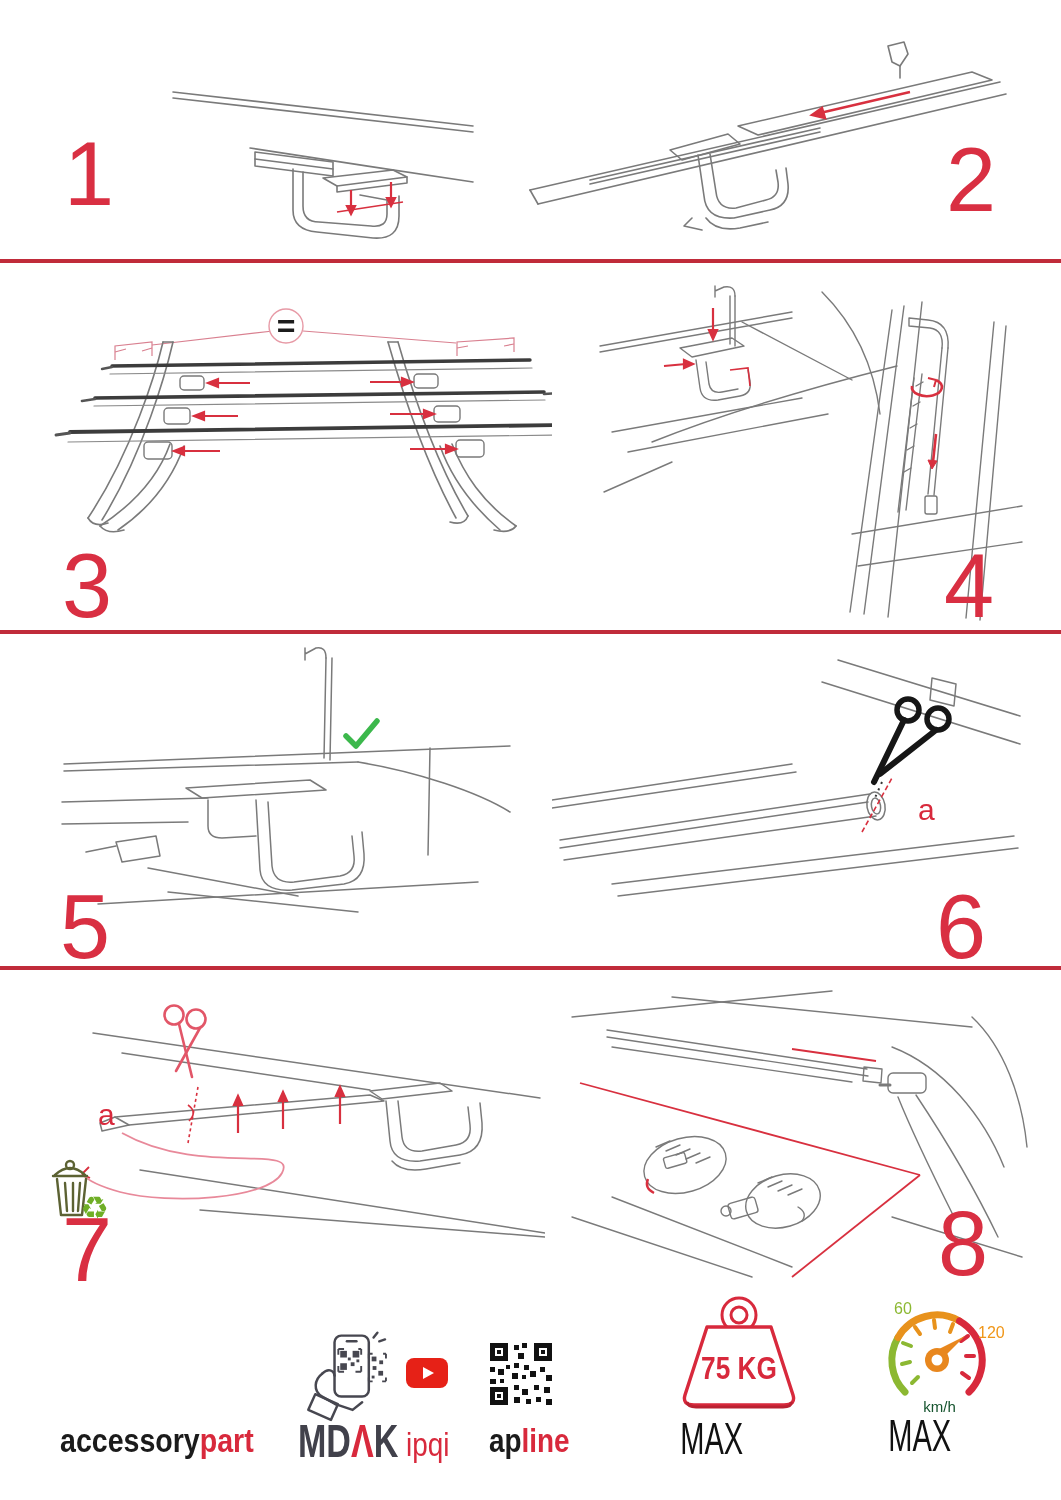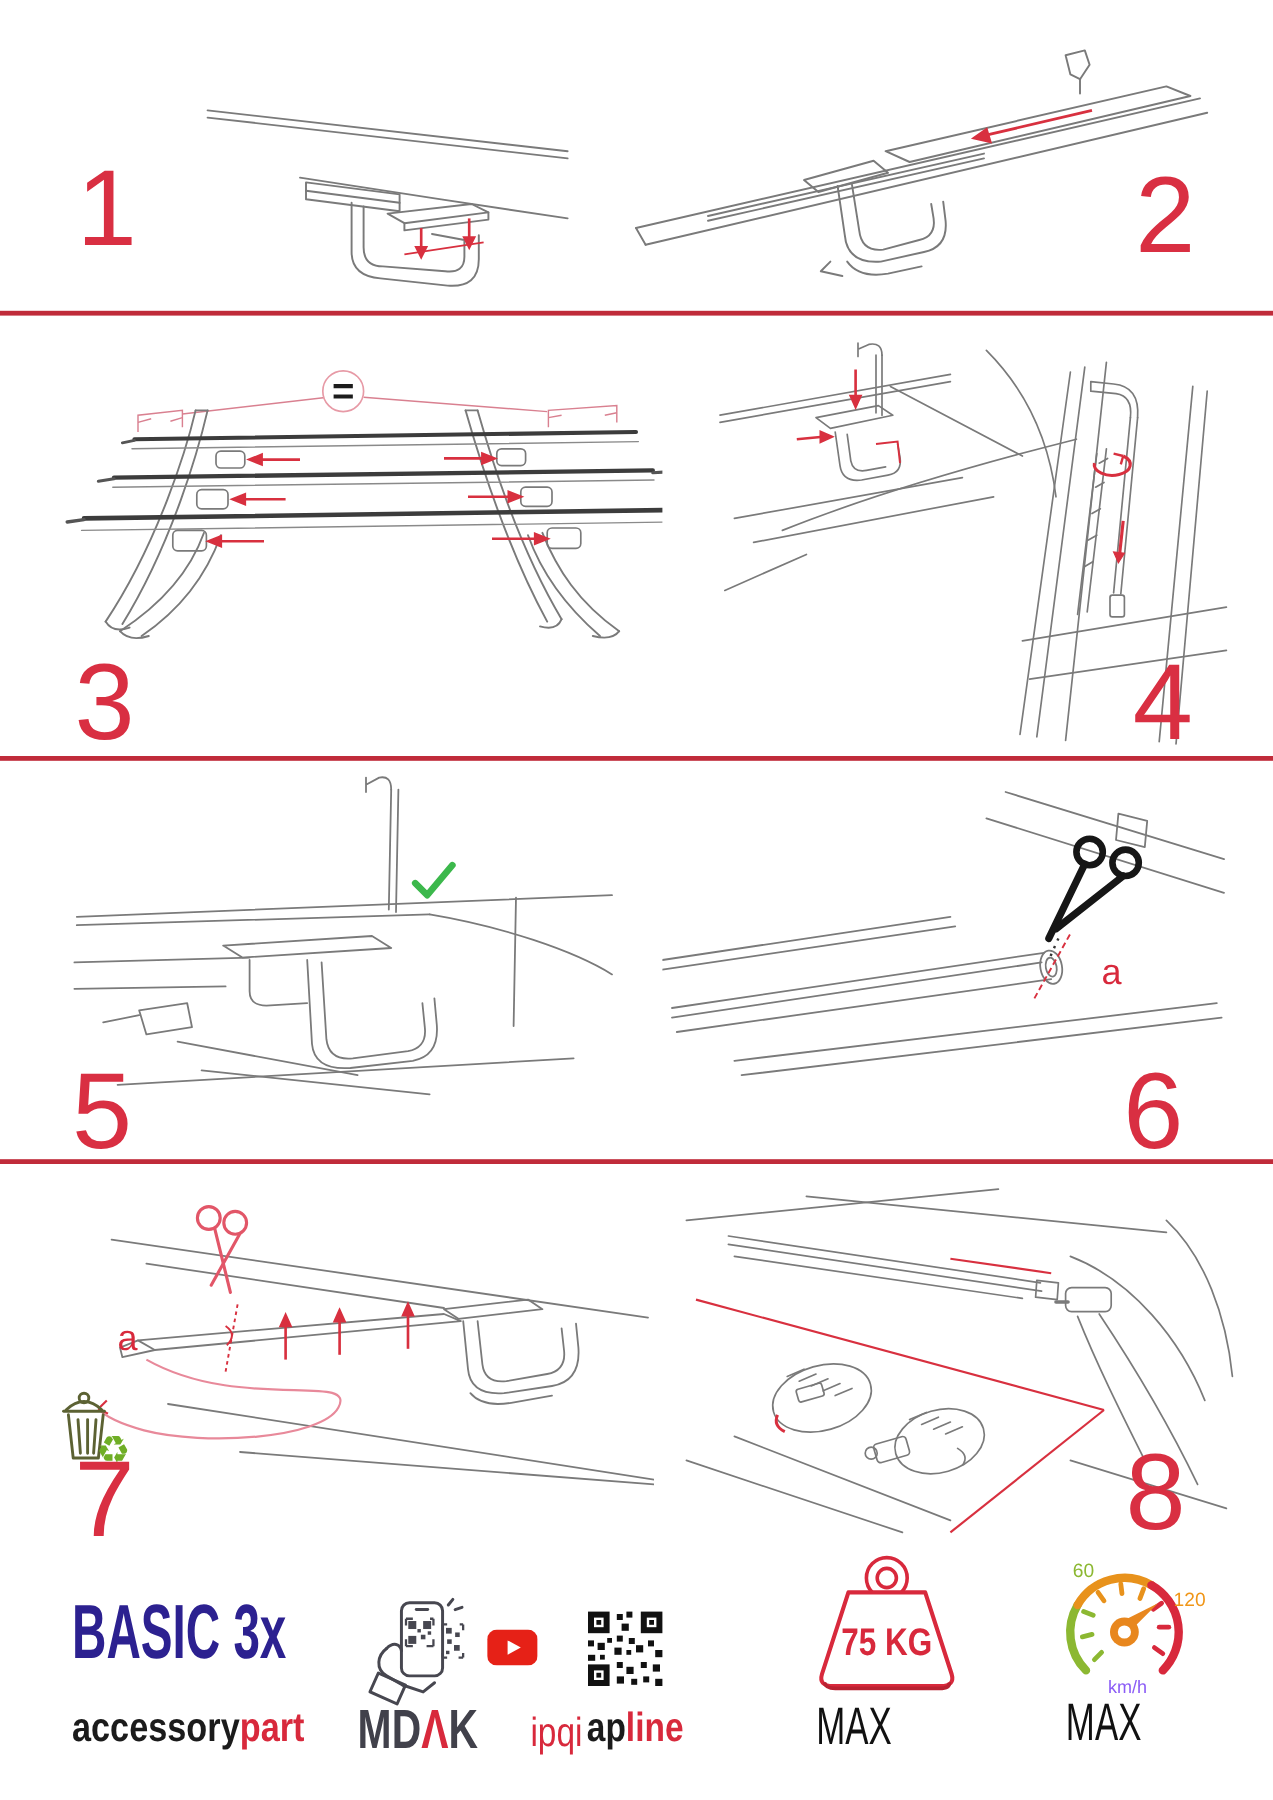--- a/index.html
+++ b/index.html
@@ -12,25 +12,25 @@
     font-family:"Liberation Sans",sans-serif;letter-spacing:-2px;
   }
   .divider{position:absolute;left:0;width:1061px;height:4px;background:#c02b3a;}
   .ill{position:absolute;}
   .cond{display:inline-block;transform-origin:0 50%;white-space:nowrap;}
   .brand-basic{position:absolute;left:60px;top:1328px;font-size:64px;line-height:64px;font-weight:bold;color:#2c2190;}
   .brand-sub{position:absolute;left:60px;top:1422px;font-size:34px;line-height:36px;font-weight:bold;color:#1b1b1b;}
   .brand-sub .red{color:#d8293c;}
   .mdak{position:absolute;left:298px;top:1424px;font-size:46px;line-height:34px;font-weight:bold;color:#41414b;}
   .mdak .red{color:#d8293c;}
-  .ipqi{position:absolute;left:406px;top:1426px;font-size:34px;line-height:36px;color:#d8293c;margin-left:36px;}
+  .ipqi{position:absolute;left:406px;top:1426px;font-size:34px;line-height:36px;color:#d8293c;}
   .apline{position:absolute;left:489px;top:1422px;font-size:34px;line-height:36px;font-weight:bold;color:#1b1b1b;text-align:right;}
   .apline .red{color:#d8293c;}
   .max-label{position:absolute;font-size:44px;line-height:34px;color:#111;text-align:left;}
-  .kmh{position:absolute;left:872px;width:135px;top:1399px;font-size:15px;line-height:15px;color:#8b5cf6;text-align:center;}
+  .kmh{position:absolute;left:872px;width:135px;top:1399px;font-size:15px;line-height:15px;color:#14532d;text-align:center;}
   .a-label{fill:#d8293c;font-family:"Liberation Sans",sans-serif;font-size:30px;}
 </style>
 </head>
 <body>
 
 <div class="page">
 
   <div class="num" style="left:64px;top:140px;">1</div>
 
   <svg class="ill" style="left:155px;top:30px;" width="320" height="215" viewBox="0 0 320 215">
@@ -329,23 +329,20 @@
     </g>
     <g stroke="#d8303f" stroke-width="1.8" fill="none">
       <path d="M240,64 L324,76"></path>
       <path d="M28,98 L368,190"></path>
       <path d="M368,190 L240,292"></path>
       <path d="M96,194 Q92,203 102,208" stroke-width="2.4"></path>
     </g>
   </svg>
   <div class="num" style="left:938px;top:1210px;">8</div>
 
-  <div class="brand-basic">
-    <span class="cond" style="transform:scaleX(0.62);">BASIC 3x</span>
-  </div>
   <div class="brand-sub">
     <span class="cond" style="transform:scaleX(0.84);">
       <span>accessory</span><span class="red">part</span>
     </span>
   </div>
 
   <svg class="ill" style="left:300px;top:1328px;" width="130" height="100" viewBox="0 0 130 105">
     <g fill="none" stroke="#474750" stroke-width="2.6" stroke-linecap="round" stroke-linejoin="round">
       <rect x="33" y="8" width="36" height="64" rx="7"></rect>
       <path d="M46,14 L56,14"></path>

